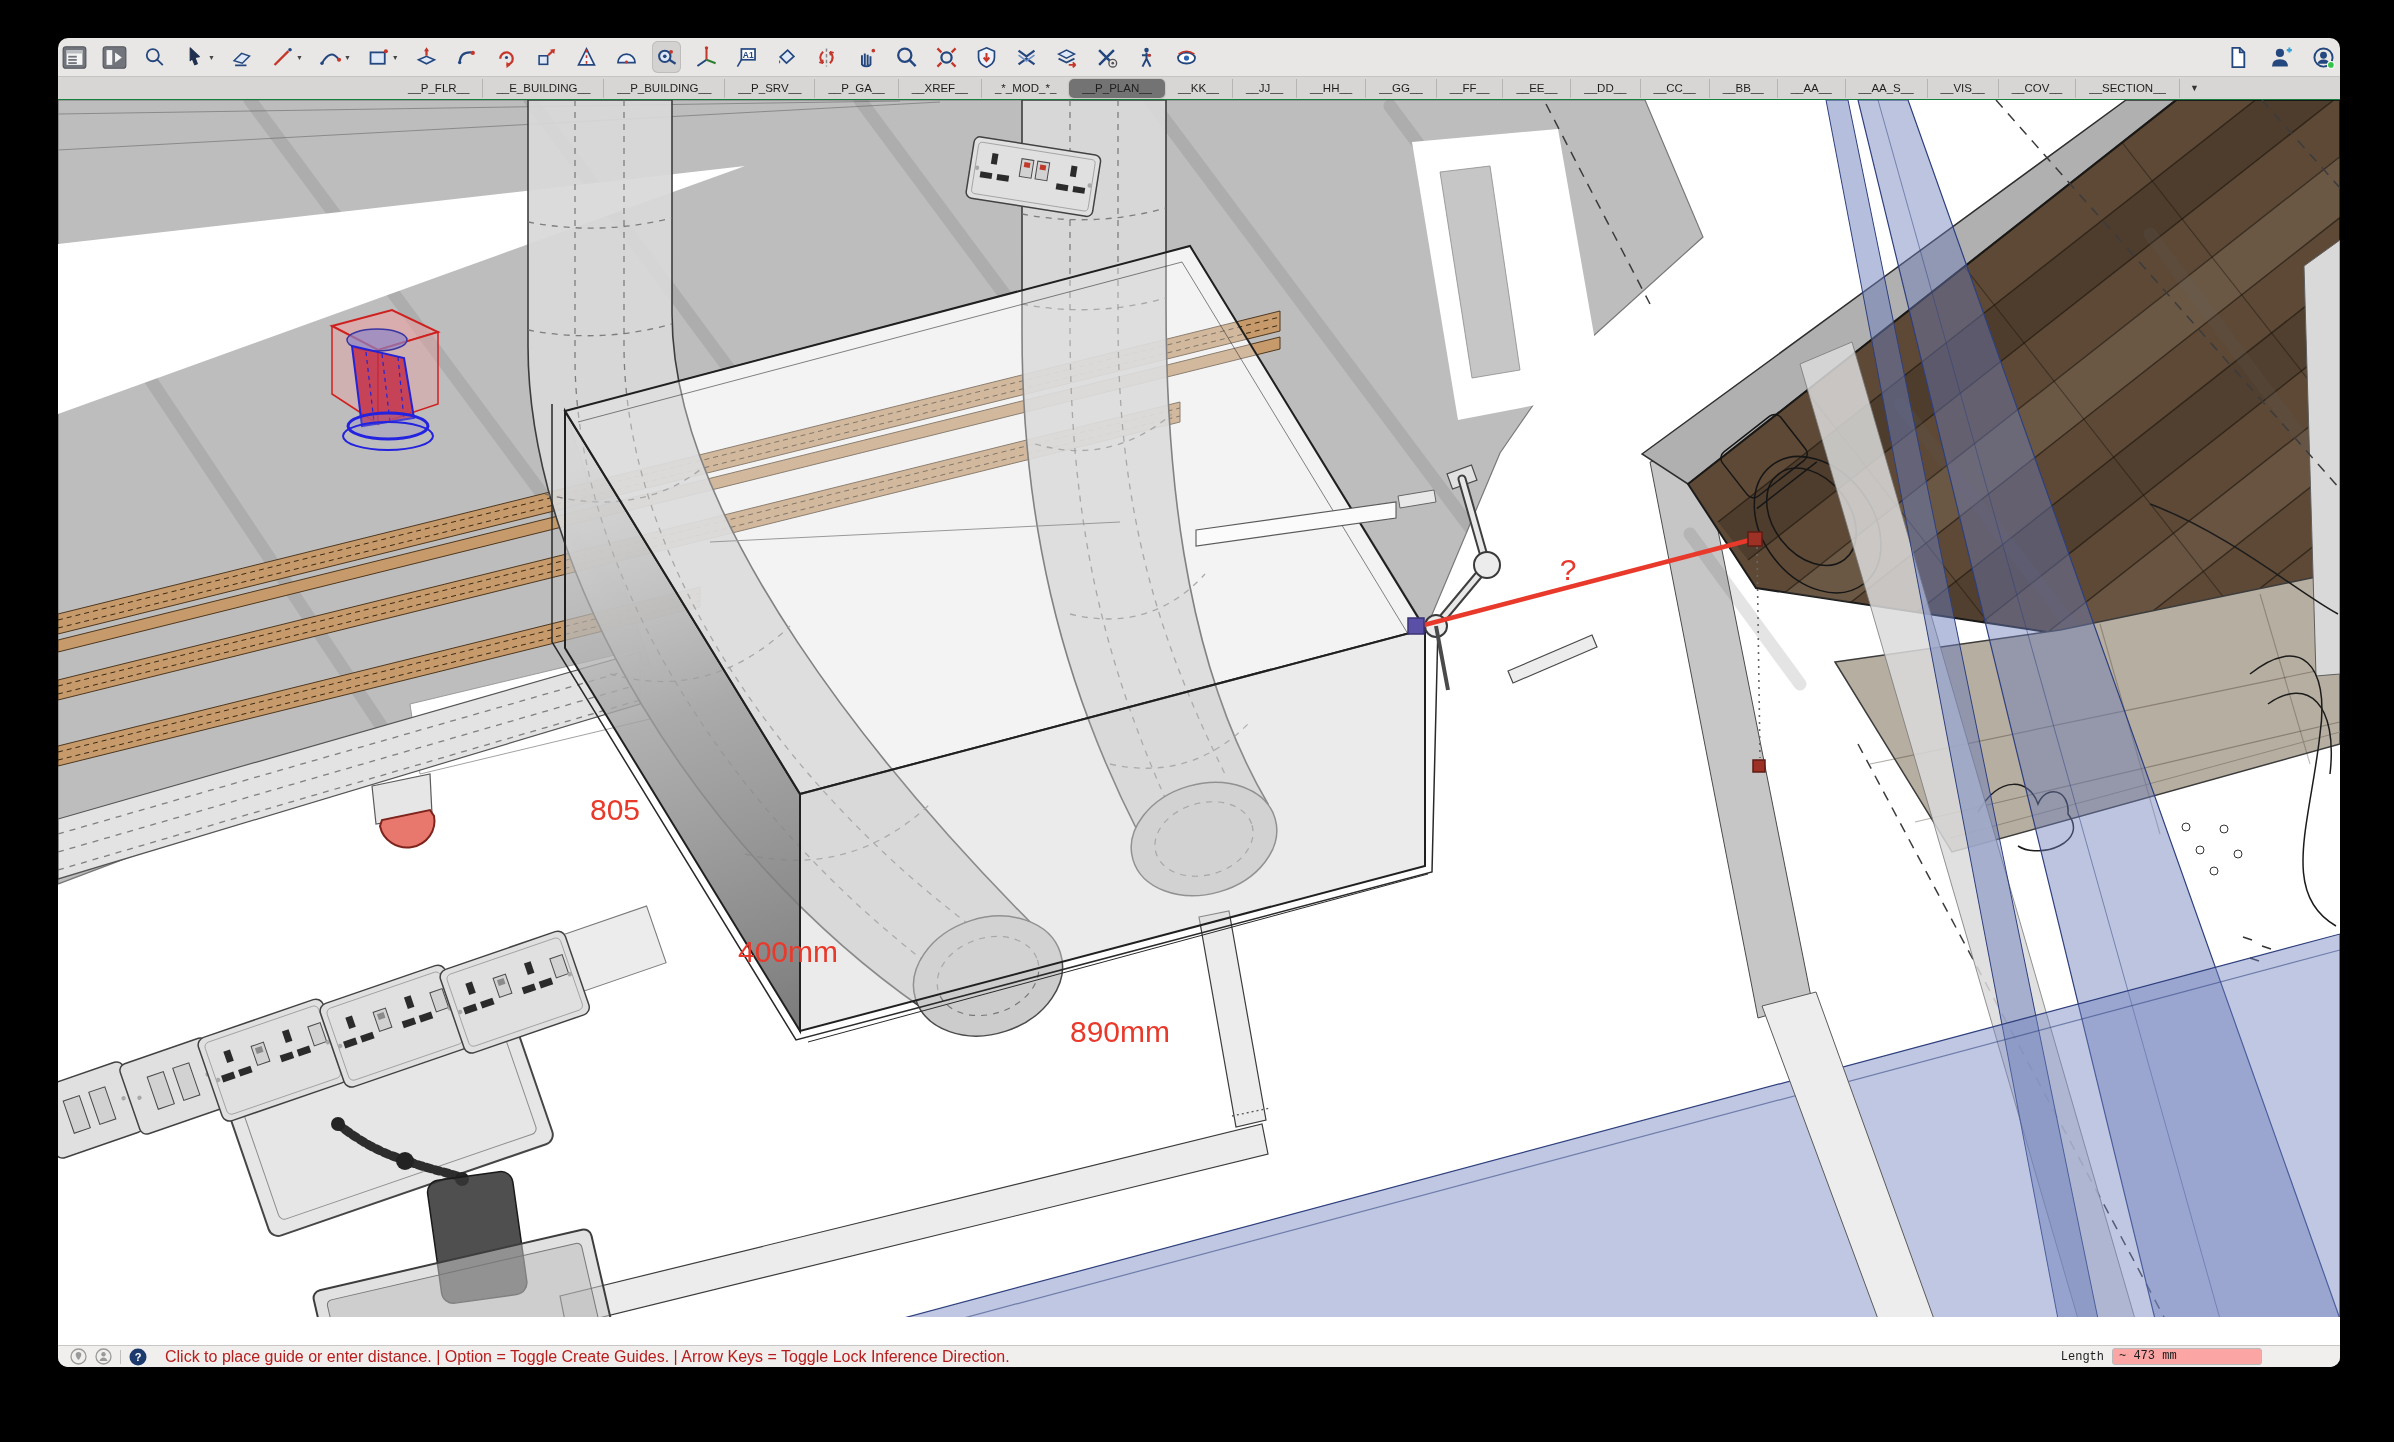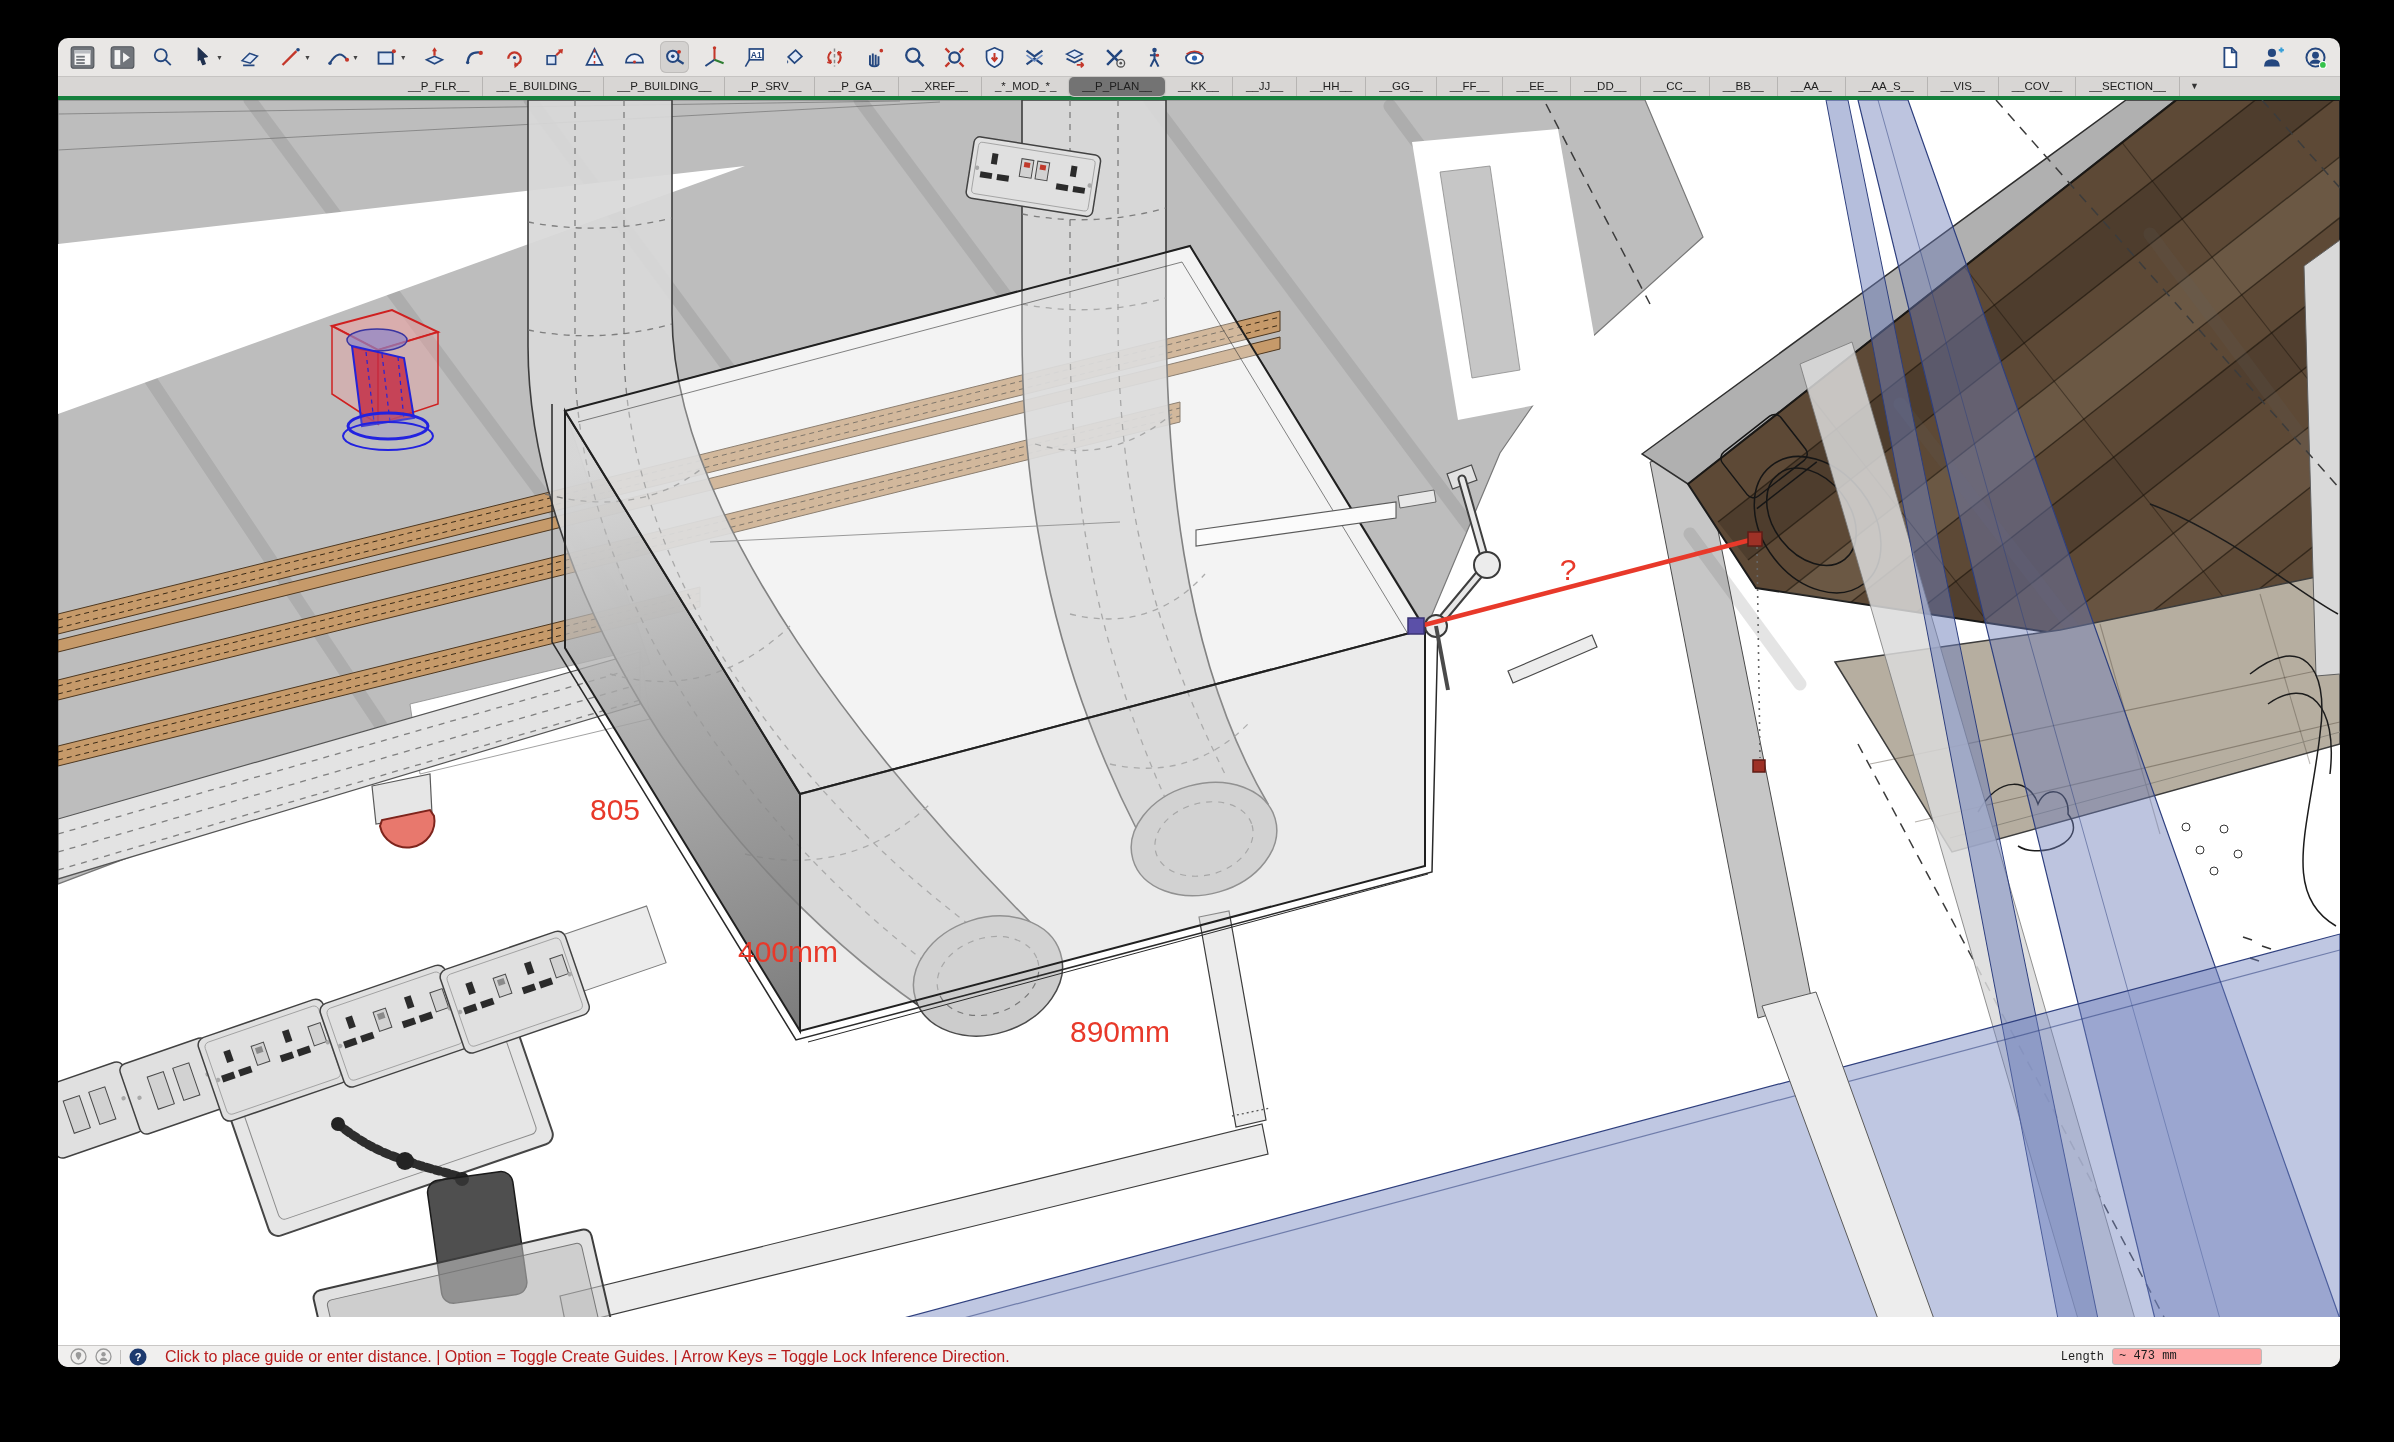--- a/index.html
+++ b/index.html
@@ -13,29 +13,29 @@
   .titlebar { height:28px; position:relative; display:flex; align-items:center; flex:0 0 auto; }
   .lights { display:flex; gap:8px; margin-left:13px; }
   .light { width:12px; height:12px; border-radius:50%; }
   .light.r { background:#ff5f57; border:1px solid #e0443e; }
   .light.y { background:#febc2e; border:1px solid #d89e24; }
   .light.g { background:#28c840; border:1px solid #1faa34; }
   .titlewrap { position:absolute; left:0; right:0; display:flex; justify-content:center;
                align-items:center; gap:6px; pointer-events:none; }
   .titlewrap span { font-size:13px; font-weight:bold; color:#3b3b3b; }
   
-  .toolbar { height:38px; display:flex; align-items:center; padding:0 10px; flex:0 0 auto; }
+  .toolbar { height:38px; display:flex; align-items:center; padding:0 2px; flex:0 0 auto; }
   .tbleft { display:flex; align-items:center; gap:11px; }
   .tbright { margin-left:auto; display:flex; align-items:center; gap:14px; }
   .tool { display:inline-flex; align-items:center; justify-content:center; height:32px;
           padding:0 2px; border-radius:6px; position:relative; cursor:default; }
   .tool.active { background:#d4d2d0; box-shadow:inset 0 0 0 1px #bfbdbb; }
   .tool .caret { font-size:7px; color:#444; margin-left:1px; }
   
-  .tabsbar { height:24px; background:#d8d6d4; border-top:1px solid #c6c4c2; border-bottom:4px solid #15803d;
+  .tabsbar { height:24px; background:#d8d6d4; border-top:1px solid #c6c4c2; border-bottom:1px solid #15803d;
              display:flex; align-items:center; padding-left:337px; flex:0 0 auto; }
   .tabs { display:flex; align-items:center; height:100%; }
   .tab { height:19px; line-height:19px; padding:0 13px; font-size:11.5px; color:#1f1f1f; white-space:nowrap; }
   .tab:not(.active):not(:first-child) { border-left:1px solid #b7b5b3; }
   .tab.active { background:#737373; border-radius:5px; box-shadow:0 0 0 1px #c9c7c5, 0 1px 2px rgba(0,0,0,.18); }
   .tab.active + .tab { border-left:none; }
   .tab.overflow { font-size:9px; padding:0 10px; color:#333; }
   
   .viewport { position:relative; flex:1 1 auto; background:#fff; overflow:hidden; }
   .viewport svg.scene { position:absolute; left:0; top:0; }

